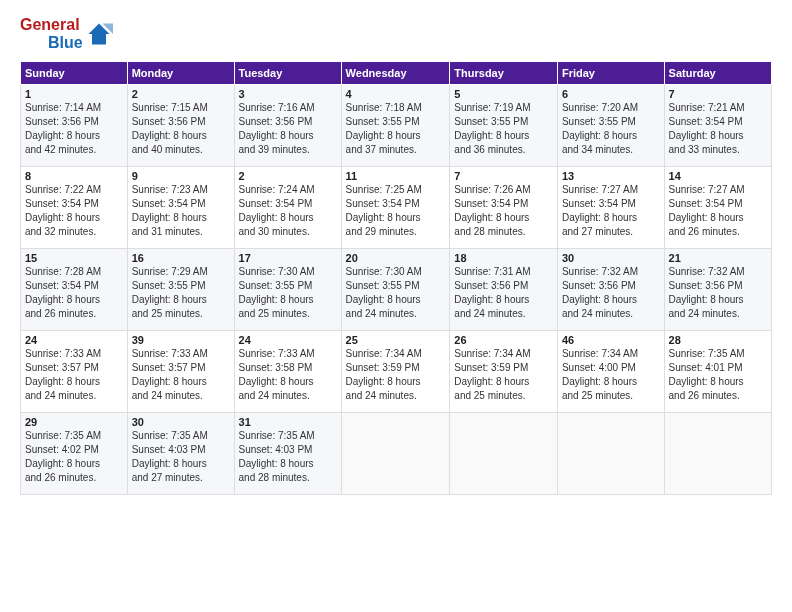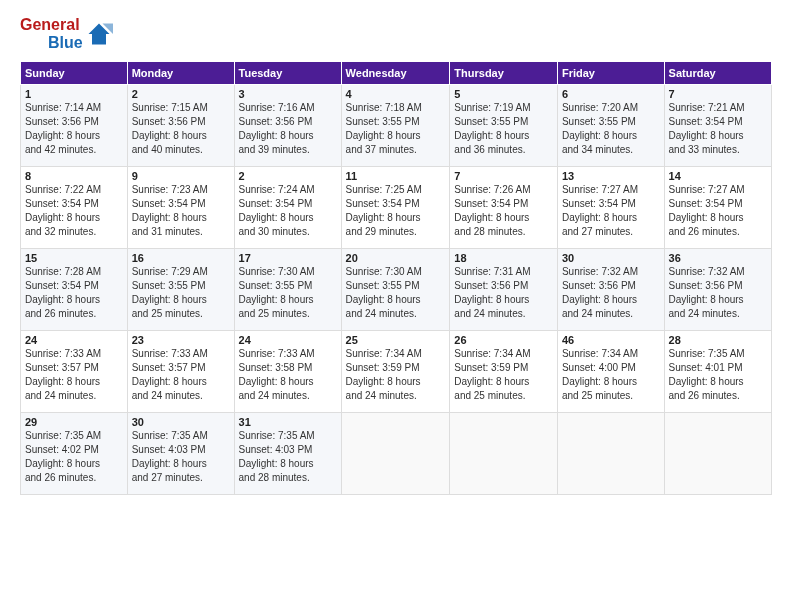--- a/index.html
+++ b/index.html
@@ -206,31 +206,31 @@
           </td>
           <td>
             <span class="day-num">18</span>
             <div class="day-info">Sunrise: 7:31 AM<br>Sunset: 3:56 PM<br>Daylight: 8 hours<br>and 24 minutes.</div>
           </td>
           <td>
             <span class="day-num">30</span>
             <div class="day-info">Sunrise: 7:32 AM<br>Sunset: 3:56 PM<br>Daylight: 8 hours<br>and 24 minutes.</div>
           </td>
           <td>
-            <span class="day-num">36</span>
+            <span class="day-num">21</span>
             <div class="day-info">Sunrise: 7:32 AM<br>Sunset: 3:56 PM<br>Daylight: 8 hours<br>and 24 minutes.</div>
           </td>
         </tr>
         <tr>
           <td>
             <span class="day-num">24</span>
             <div class="day-info">Sunrise: 7:33 AM<br>Sunset: 3:57 PM<br>Daylight: 8 hours<br>and 24 minutes.</div>
           </td>
           <td>
-            <span class="day-num">23</span>
+            <span class="day-num">39</span>
             <div class="day-info">Sunrise: 7:33 AM<br>Sunset: 3:57 PM<br>Daylight: 8 hours<br>and 24 minutes.</div>
           </td>
           <td>
             <span class="day-num">24</span>
             <div class="day-info">Sunrise: 7:33 AM<br>Sunset: 3:58 PM<br>Daylight: 8 hours<br>and 24 minutes.</div>
           </td>
           <td>
             <span class="day-num">25</span>
             <div class="day-info">Sunrise: 7:34 AM<br>Sunset: 3:59 PM<br>Daylight: 8 hours<br>and 24 minutes.</div>
           </td>

